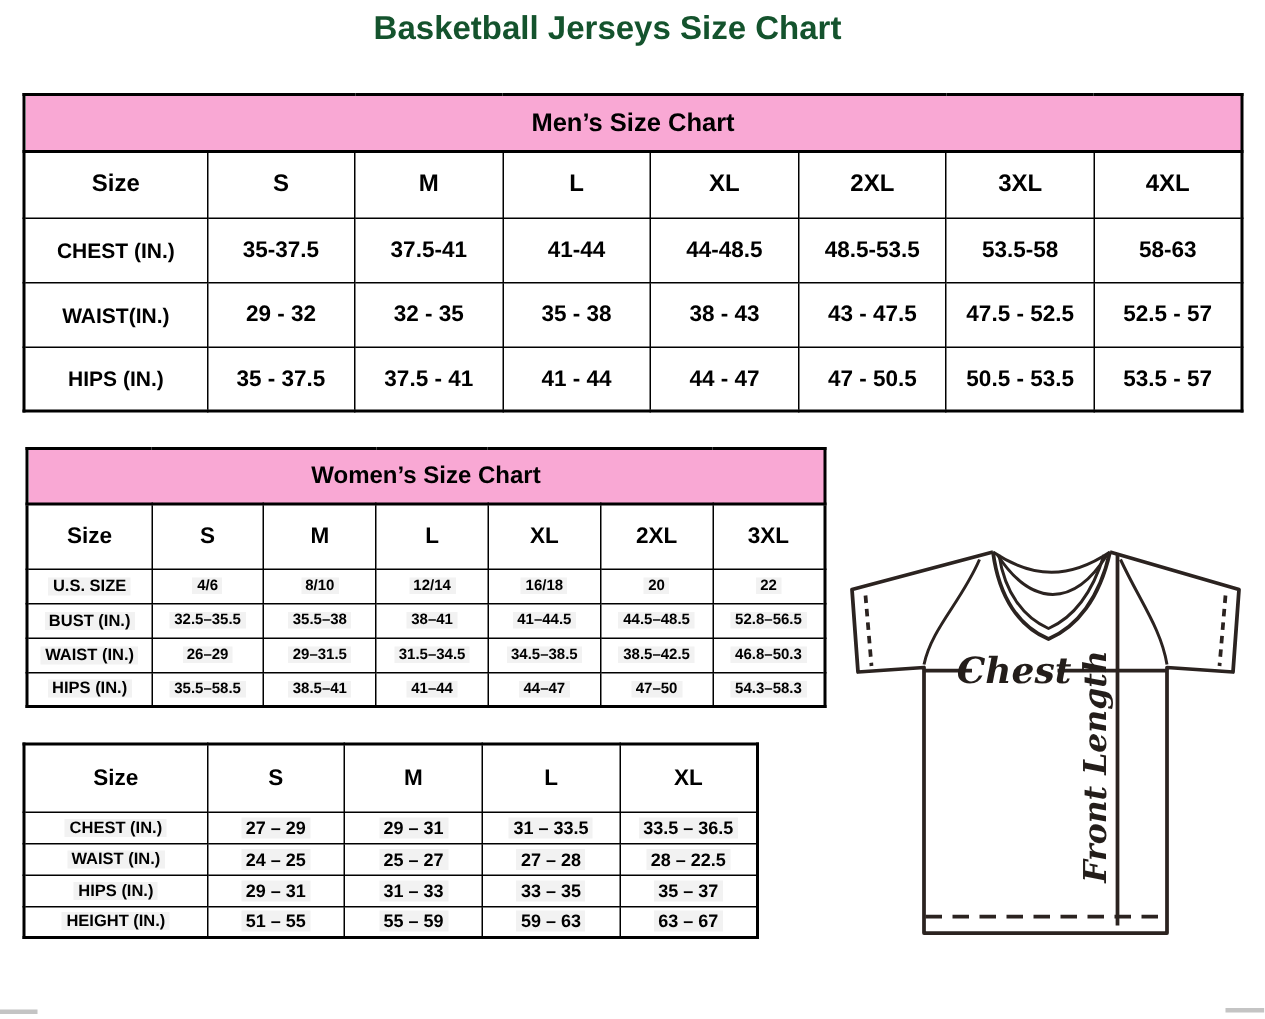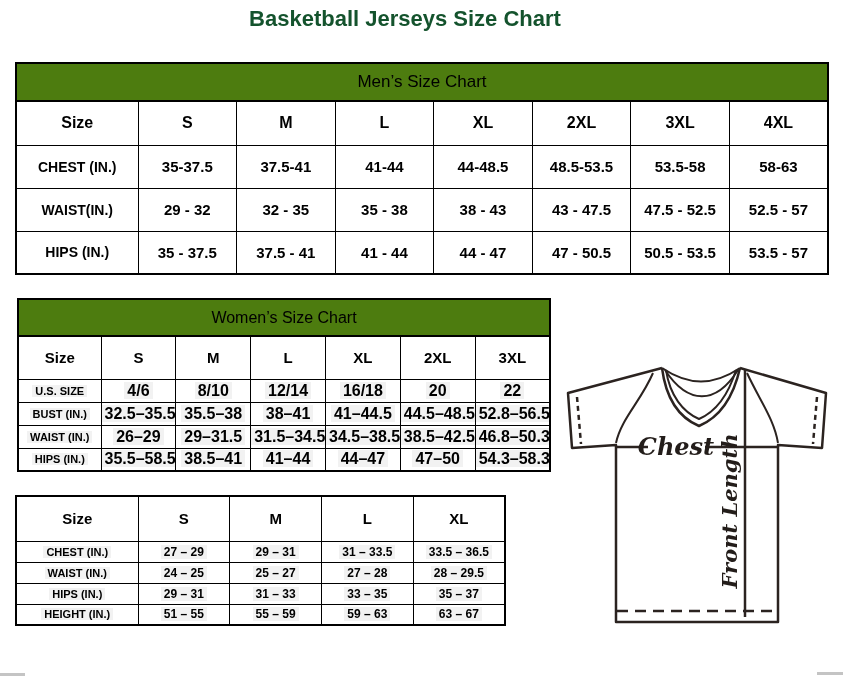--- a/index.html
+++ b/index.html
@@ -13,40 +13,40 @@
   }
   table.size-table {
     position:absolute; border-collapse:collapse; table-layout:fixed;
     border:2px solid #000; background:#fff;
   }
   table.size-table th, table.size-table td {
     border:1px solid #000; text-align:center; vertical-align:middle;
     font-weight:bold; padding:0; color:#000; overflow:hidden; white-space:nowrap;
   }
   tr.caption-row td {
-    background:#4d7c0f; border:2px solid #000; font-weight:normal;
+    background:#f9a8d4; border:2px solid #000; font-weight:bold;
   }
   
   .men { left:15px; top:62px; width:814px; }
   .men tr.caption-row { height:38px; }
   .men tr.caption-row td { font-size:17px; }
   .men tr.head-row { height:44px; }
   .men tr.head-row th { font-size:16px; }
   .men tr.data-row { height:43px; }
   .men tr.data-row th { font-size:14px; }
   .men tr.data-row td { font-size:15px; }
   
   .women { left:17px; top:298px; width:534px; }
   .women tr.caption-row { height:37px;border-radius:13px; }
   .women tr.caption-row td { font-size:16px; }
   .women tr.head-row { height:43px; }
   .women tr.head-row th { font-size:15px; }
   .women tr.data-row { height:23px; }
   .women tr.data-row th { font-size:11px; }
-  .women tr.data-row td { font-size:16px; }
+  .women tr.data-row td { font-size:10px; }
   
   .youth { left:15px; top:495px; width:491px; }
   .youth tr.caption-row { height:38px; }
   .youth tr.caption-row td { font-size:16px; }
   .youth tr.head-row { height:45px; }
   .youth tr.head-row th { font-size:15px; }
   .youth tr.data-row { height:21px; }
   .youth tr.data-row th { font-size:11px; }
   .youth tr.data-row td { font-size:12px; }
   
@@ -208,21 +208,21 @@
           <td><span class="cv">27 – 29</span></td>
           <td><span class="cv">29 – 31</span></td>
           <td><span class="cv">31 – 33.5</span></td>
           <td><span class="cv">33.5 – 36.5</span></td>
         </tr>
         <tr class="data-row">
           <th><span class="cv">WAIST (IN.)</span></th>
           <td><span class="cv">24 – 25</span></td>
           <td><span class="cv">25 – 27</span></td>
           <td><span class="cv">27 – 28</span></td>
-          <td><span class="cv">28 – 29.5</span></td>
+          <td><span class="cv">28 – 22.5</span></td>
         </tr>
         <tr class="data-row">
           <th><span class="cv">HIPS (IN.)</span></th>
           <td><span class="cv">29 – 31</span></td>
           <td><span class="cv">31 – 33</span></td>
           <td><span class="cv">33 – 35</span></td>
           <td><span class="cv">35 – 37</span></td>
         </tr>
         <tr class="data-row">
           <th><span class="cv">HEIGHT (IN.)</span></th>

